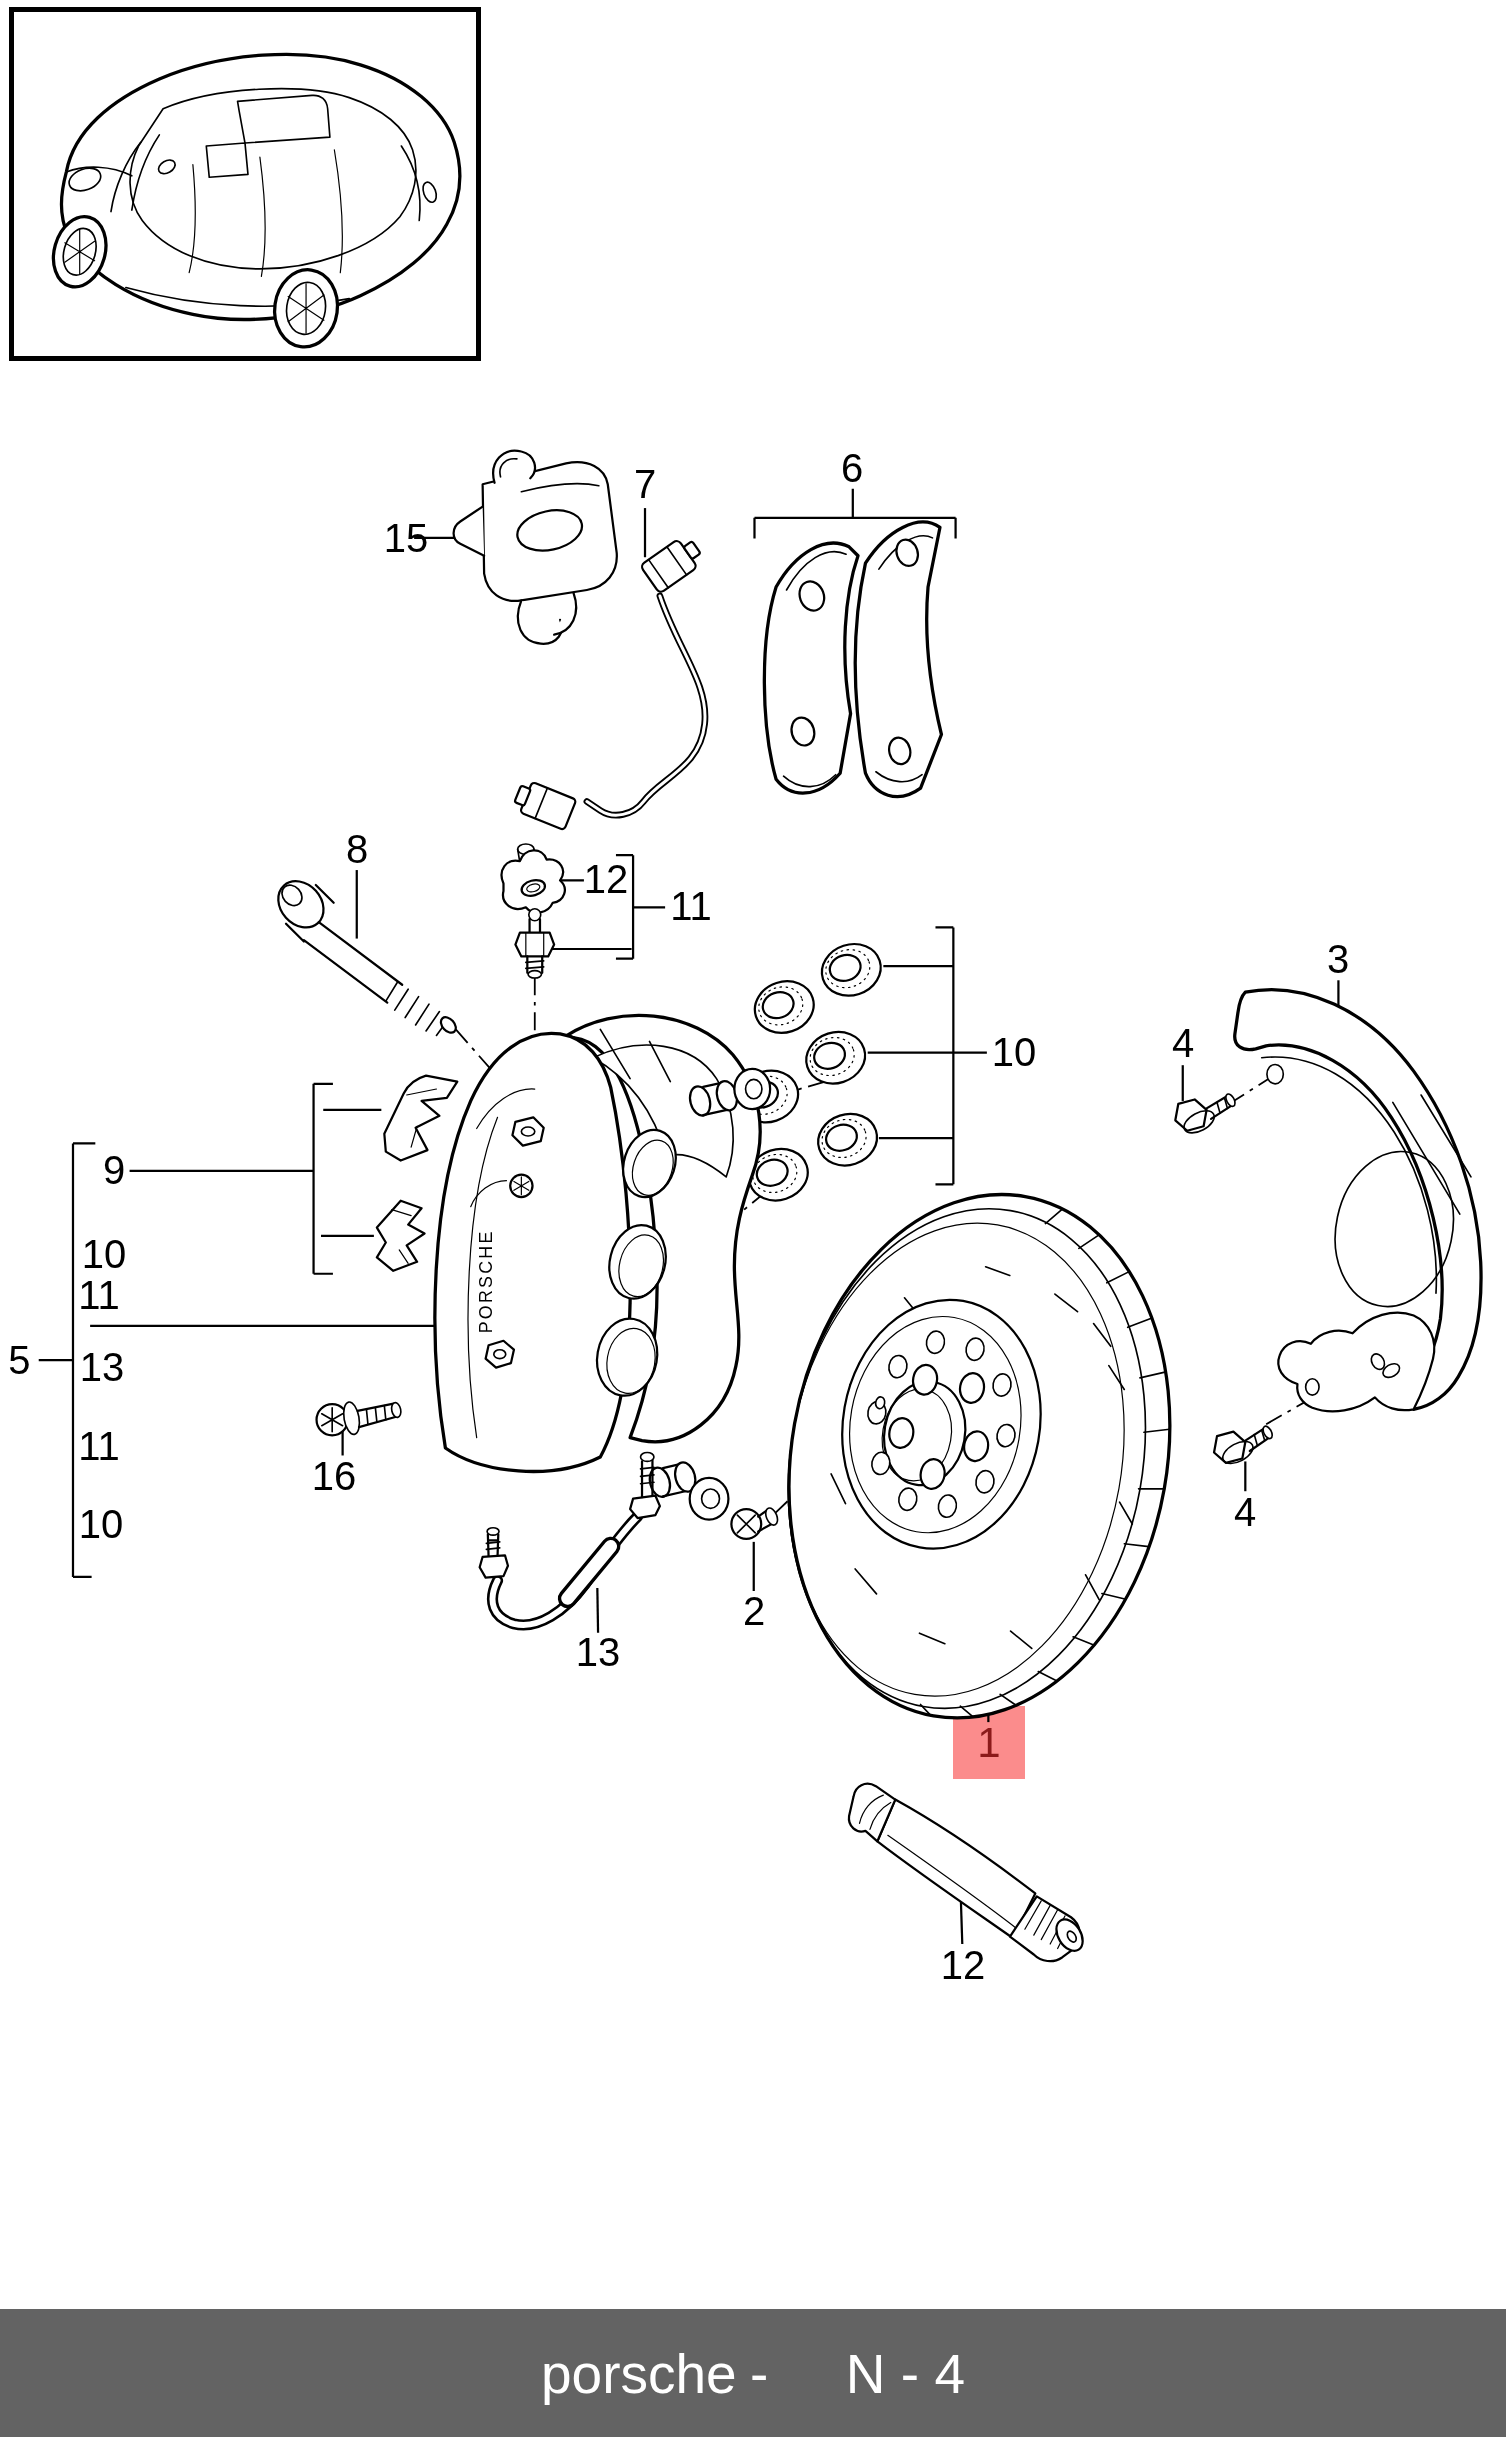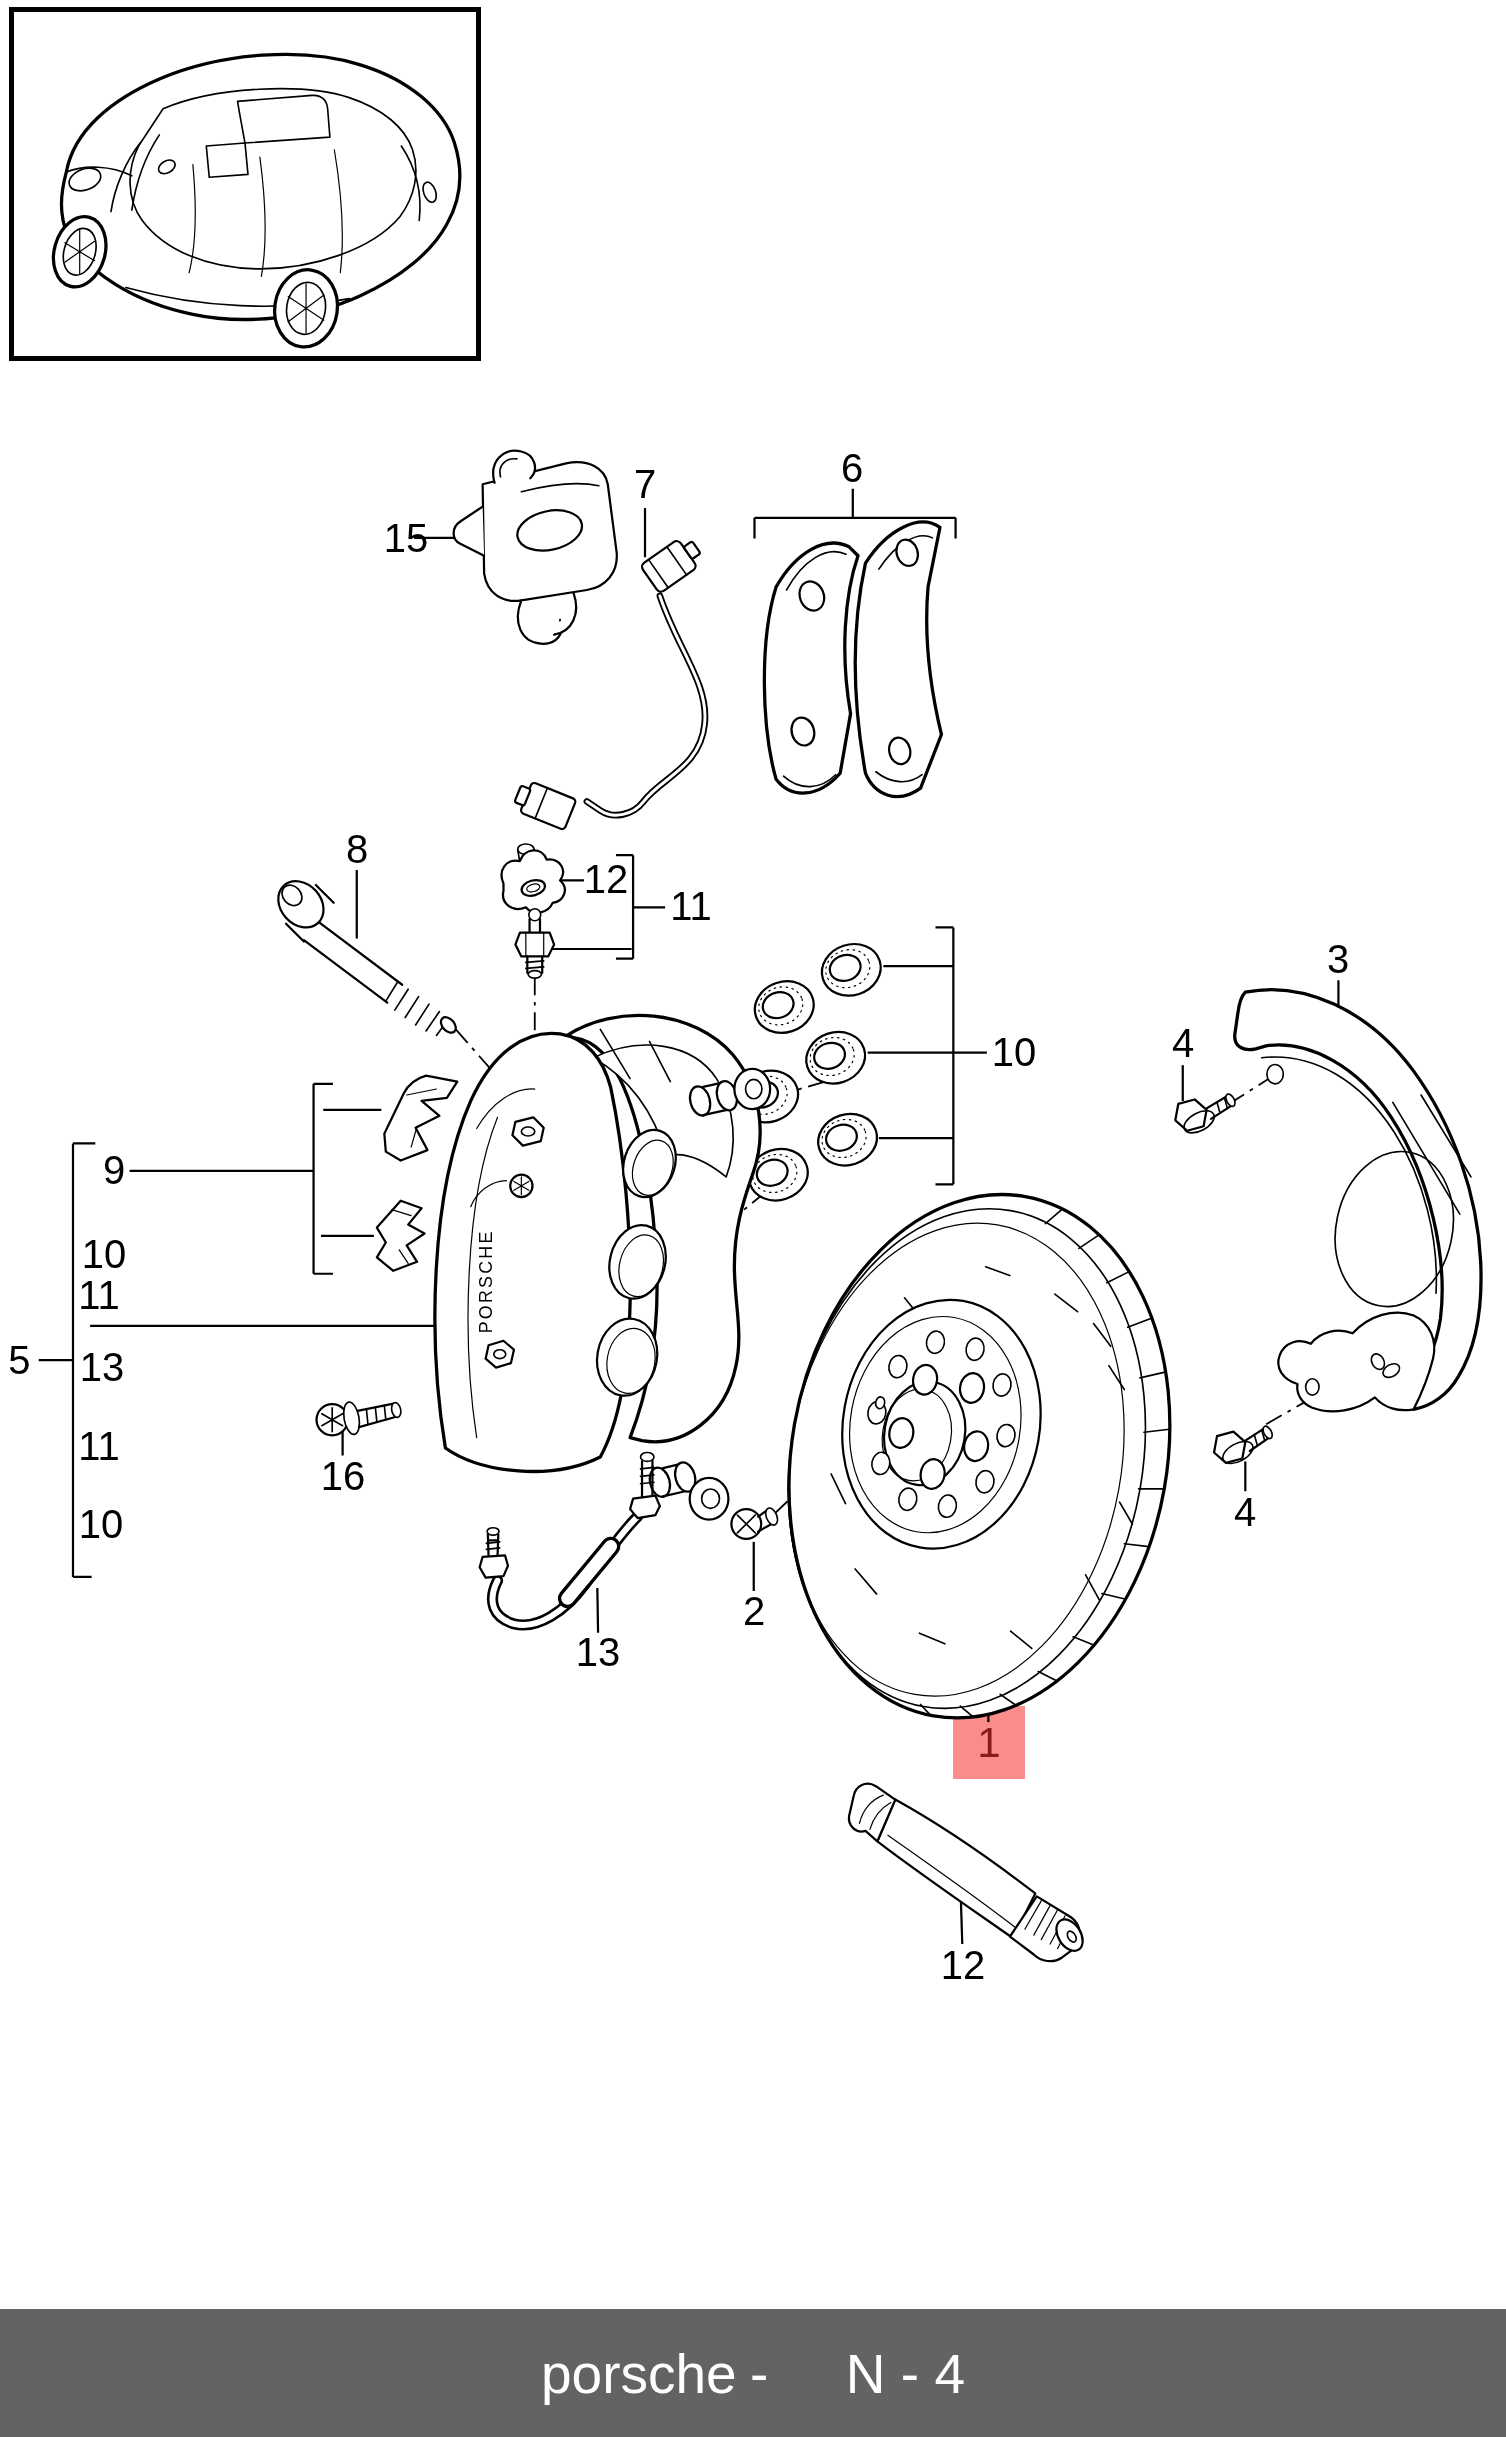--- a/index.html
+++ b/index.html
@@ -363,21 +363,21 @@
   <div class="part-label" style="left:1014px;top:1052px;">10</div>
   <div class="part-label" style="left:1338px;top:959px;">3</div>
   <div class="part-label" style="left:1183px;top:1043px;">4</div>
   <div class="part-label" style="left:114px;top:1170px;">9</div>
   <div class="part-label" style="left:104px;top:1254px;">10</div>
   <div class="part-label" style="left:99px;top:1295px;">11</div>
   <div class="part-label" style="left:19.4px;top:1360px;">5</div>
   <div class="part-label" style="left:102px;top:1367px;">13</div>
   <div class="part-label" style="left:99px;top:1446px;">11</div>
   <div class="part-label" style="left:101px;top:1524px;">10</div>
-  <div class="part-label" style="left:343px;top:1476px;">16</div>
+  <div class="part-label" style="left:334px;top:1476px;">16</div>
   <div class="part-label" style="left:598px;top:1652px;">13</div>
   <div class="part-label" style="left:754px;top:1611px;">2</div>
   <div class="part-label" style="left:1245px;top:1512px;">4</div>
   <div class="part-label label-highlight" style="left: 989px; top: 1743px; color: rgb(139, 26, 26);">1</div>
   <div class="part-label" style="left:963px;top:1965px;">12</div>
 
   <div class="footer" style="background: rgb(99, 99, 99); color: rgb(255, 255, 255);">
     <span>porsche</span>
     <span class="sep">-</span>
     <span class="pageref">N - 4</span>

